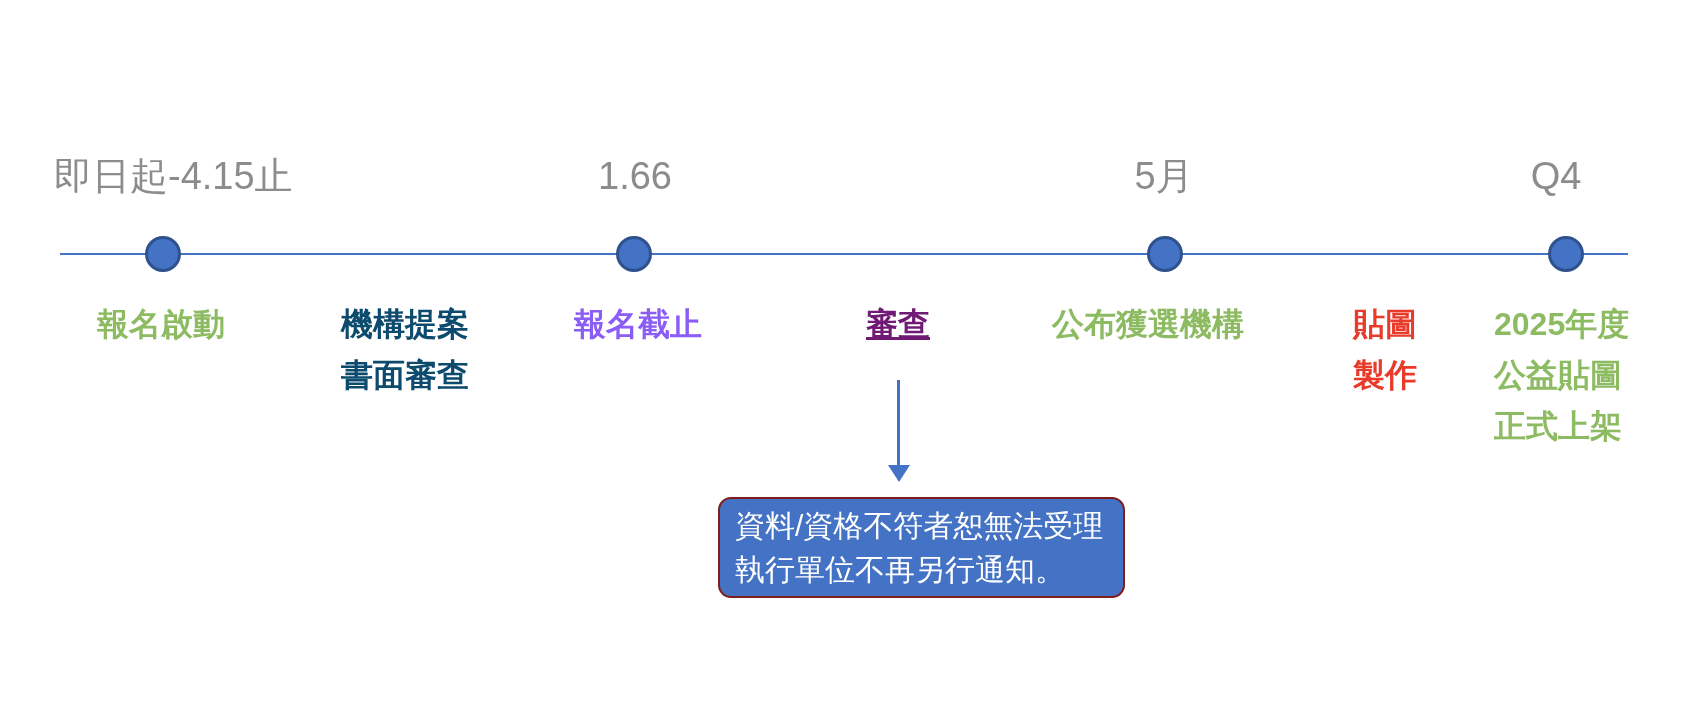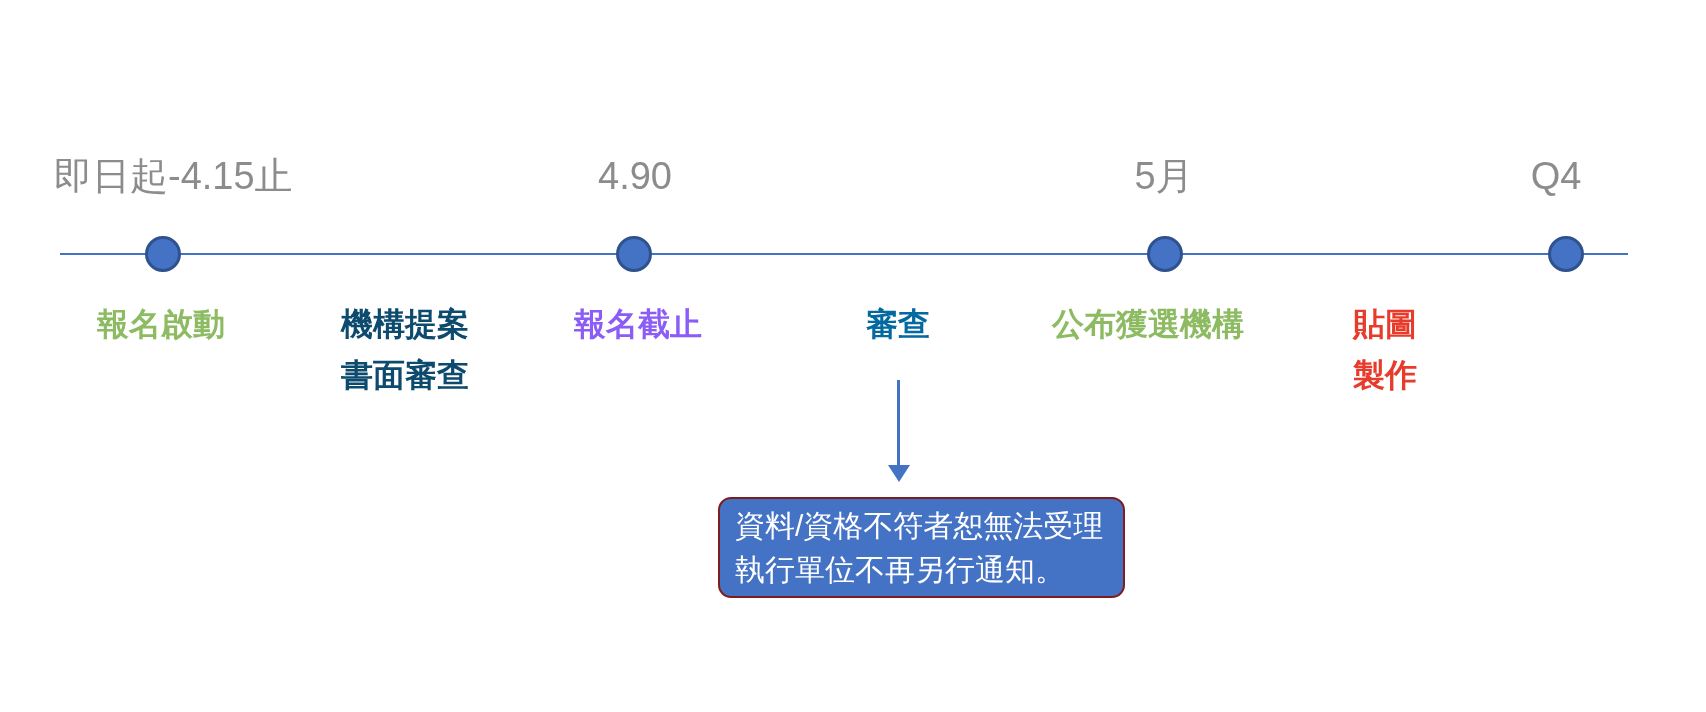--- a/index.html
+++ b/index.html
@@ -116,43 +116,48 @@
 
 <div class="canvas">
 
   <div class="timeline-line"></div>
   <div class="timeline-dot dot-1"></div>
   <div class="timeline-dot dot-2"></div>
   <div class="timeline-dot dot-3"></div>
   <div class="timeline-dot dot-4"></div>
 
   <div class="date-label date-1">即日起-4.15止</div>
-  <div class="date-label date-2">4.90</div>
+  <div class="date-label date-2">1.66</div>
   <div class="date-label date-3">5月</div>
   <div class="date-label date-4">Q4</div>
 
   <div class="phase phase-1" style="color: rgb(140, 187, 98);">
     <div>報名啟動</div>
   </div>
   <div class="phase phase-2" style="color: #0c4a6e;">
     <div>機構提案</div>
     <div>書面審查</div>
   </div>
   <div class="phase phase-3" style="color: #8b5cf6;">
     <div>報名截止</div>
   </div>
-  <div class="phase phase-4" style="color: #0369a1;">
+  <div class="phase phase-4" style="color: #701a75; text-decoration: underline;">
     <div>審查</div>
   </div>
   <div class="phase phase-6" style="color: rgb(233, 59, 43);">
     <div>貼圖</div>
     <div>製作</div>
   </div>
   <div class="phase phase-5" style="color: rgb(140, 187, 98);">
     <div>公布獲選機構</div>
+  </div>
+  <div class="phase phase-7" style="color: rgb(140, 187, 98);">
+    <div>2025年度</div>
+    <div>公益貼圖</div>
+    <div>正式上架</div>
   </div>
 
   <div class="arrow-shaft"></div>
   <div class="arrow-head"></div>
 
   <div class="callout">
     <div>資料/資格不符者恕無法受理</div>
     <div>執行單位不再另行通知。</div>
   </div>
 

